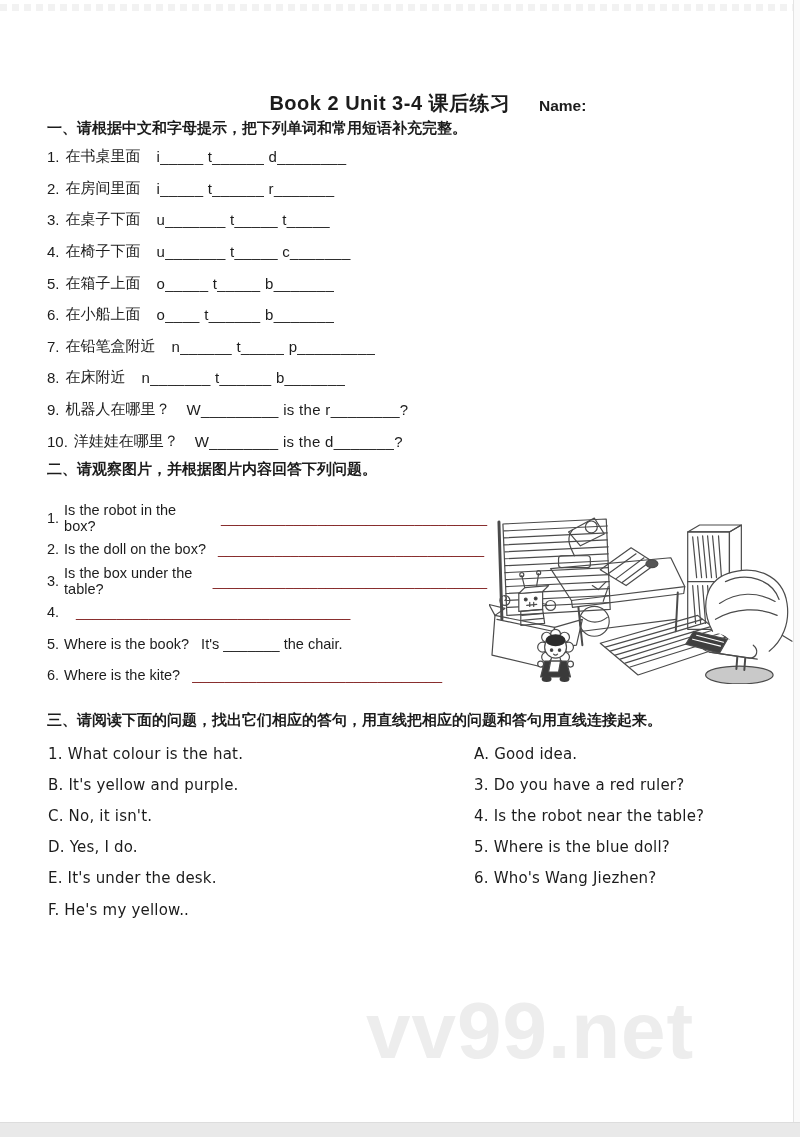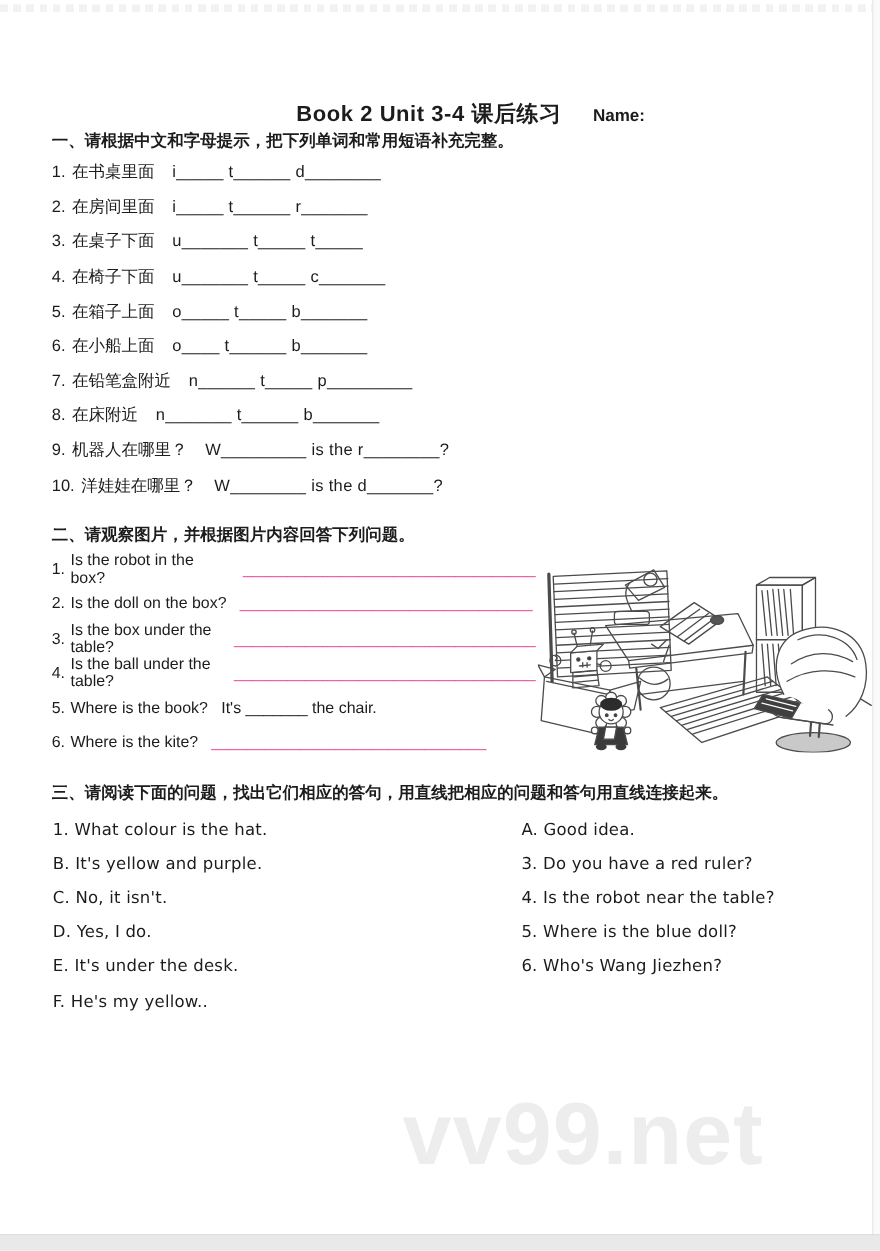--- a/index.html
+++ b/index.html
@@ -31,32 +31,32 @@
   }
   .name-label{
     position:absolute;top:97px;left:539px;
     font-size:15.5px;font-weight:bold;
   }
   .sec-head{
     position:absolute;left:47px;
     font-size:15px;font-weight:bold;white-space:pre-wrap;
   }
   #s1-head{top:119px;}
-  #s2-head{top:477px;}
+  #s2-head{top:460px;}
   #s3-head{top:711px;width:740px;}
   .s1-list{position:absolute;top:141px;left:47px;}
   .s1-row{height:31.6px;display:flex;align-items:center;font-size:15px;}
   .s1-row .num{margin-right:6px;}
   .s1-row .cn{white-space:pre-wrap;}
   .s1-row .en{margin-left:16px;white-space:pre-wrap;letter-spacing:.3px;}
   .s2-list{position:absolute;top:502px;left:47px;width:440px;}
   .s2-row{height:31.5px;display:flex;align-items:center;font-size:14.5px;}
   .s2-row .num{margin-right:5px;}
   .s2-row .q{white-space:pre-wrap;}
-  .s2-row .blank{margin-left:12px;white-space:pre-wrap;color:#ec4899;}
+  .s2-row .blank{margin-left:12px;white-space:pre-wrap;color:#7f1d1d;}
   .s3-grid{
     position:absolute;top:738px;left:48px;width:710px;
     display:grid;grid-template-columns:426px auto;
   }
   .s3-cell{height:31.2px;display:flex;align-items:center;
     font-size:15px;font-family:"DejaVu Sans", sans-serif;letter-spacing:.2px;text-align:right;}
   .picture{position:absolute;left:489px;top:512px;width:306px;height:172px;}
   .picture svg{width:100%;height:100%;}
 </style>
 </head>
@@ -138,21 +138,20 @@
       <span class="q">Is the doll on the box?</span>
       <span class="blank">_________________________________</span>
     </div>
   <div class="s2-row">
       <span class="num">3.</span>
       <span class="q">Is the box under the table?</span>
       <span class="blank">__________________________________</span>
     </div>
   <div class="s2-row">
       <span class="num">4.</span>
-      <span class="q">Is the ball under the table?</span>
       <span class="blank">__________________________________</span>
     </div>
   <div class="s2-row">
       <span class="num">5.</span>
       <span class="q">Where is the book?   It's _______ the chair.</span>
       <span class="blank"></span>
     </div>
   <div class="s2-row">
       <span class="num">6.</span>
       <span class="q">Where is the kite?</span>

